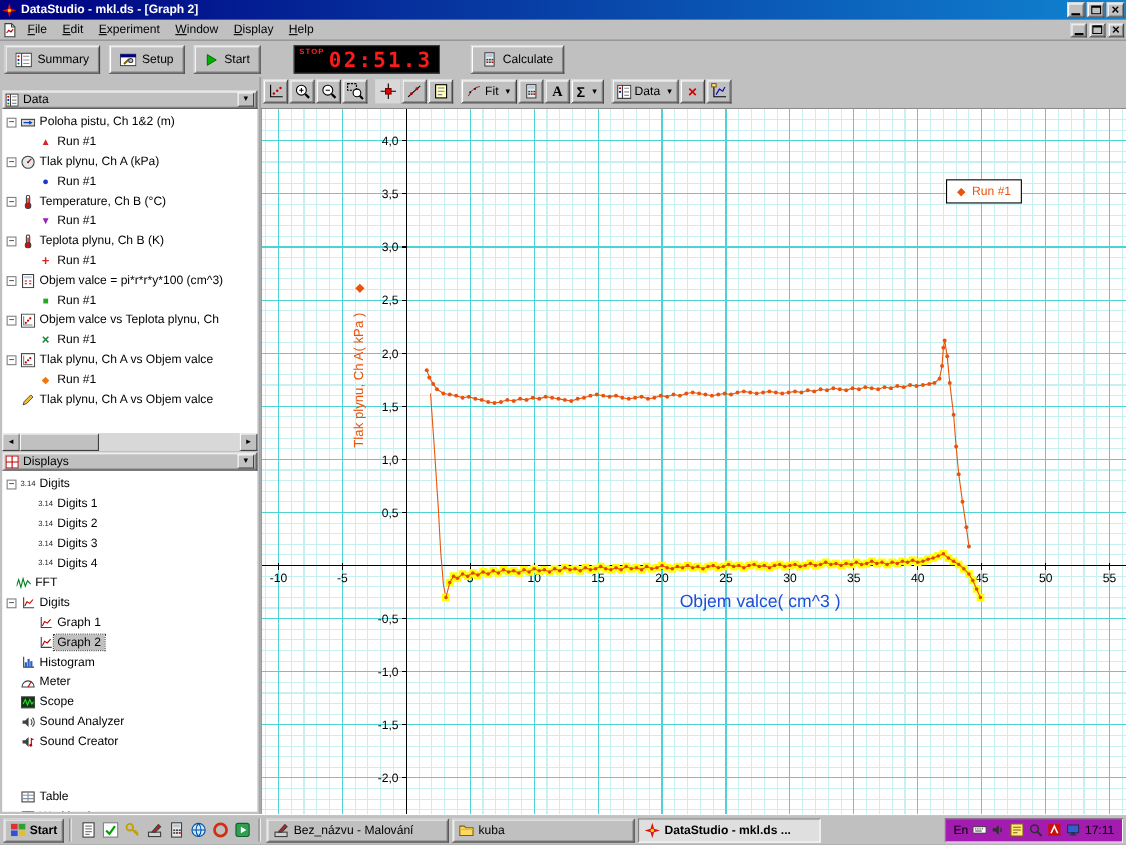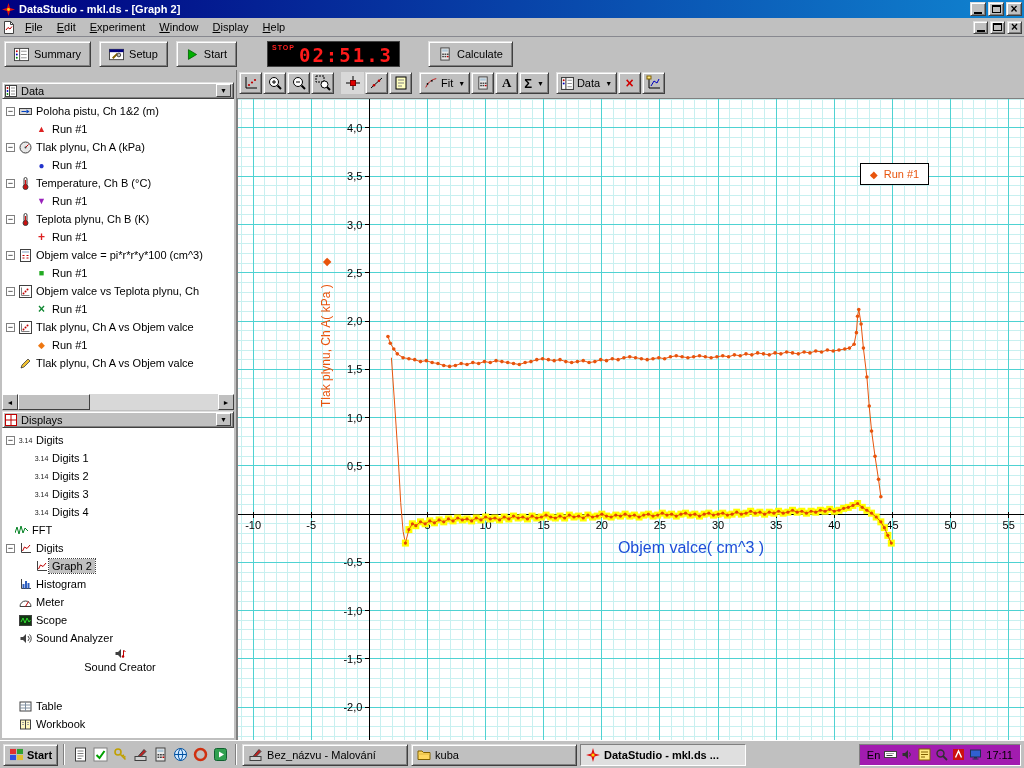--- a/index.html
+++ b/index.html
@@ -368,20 +368,27 @@
               <path d="M2.5 1 V10.5 H12" fill="none" stroke="#404040"></path>
               <polyline points="3.5,9 5.5,5 8,6.5 11,3" fill="none" stroke="#c00000"></polyline>
             </svg></span>
           <span class="tree-label">Digits</span>
         </div>
         <div class="tree-row" style="padding-left: 32px;">
           <span class="tree-icon"><svg width="13" height="13" viewBox="0 0 13 13">
               <path d="M2.5 1 V10.5 H12" fill="none" stroke="#404040"></path>
               <polyline points="3.5,9 5.5,5 8,6.5 11,3" fill="none" stroke="#c00000"></polyline>
             </svg></span>
+          <span class="tree-label">Graph 1</span>
+        </div>
+        <div class="tree-row" style="padding-left: 32px;">
+          <span class="tree-icon"><svg width="13" height="13" viewBox="0 0 13 13">
+              <path d="M2.5 1 V10.5 H12" fill="none" stroke="#404040"></path>
+              <polyline points="3.5,9 5.5,5 8,6.5 11,3" fill="none" stroke="#c00000"></polyline>
+            </svg></span>
           <span class="tree-label selected">Graph 2</span>
         </div>
         <div class="tree-row" style="padding-left: 4px;">
           <span class="expspacer"></span>
           <span class="tree-icon"><svg width="13" height="13" viewBox="0 0 13 13">
               <path d="M2.5 1 V10.5 H12" fill="none" stroke="#404040"></path>
               <rect x="3.5" y="6" width="2" height="4.5" fill="#3060c0"></rect>
               <rect x="6" y="3" width="2" height="7.5" fill="#3060c0"></rect>
               <rect x="8.5" y="5" width="2" height="5.5" fill="#3060c0"></rect>
             </svg></span>
@@ -404,21 +411,21 @@
           <span class="tree-label">Scope</span>
         </div>
         <div class="tree-row" style="padding-left: 4px;">
           <span class="expspacer"></span>
           <span class="tree-icon"><svg width="13" height="13" viewBox="0 0 13 13">
               <path d="M1.5 5 H4 L7 2 V11 L4 8 H1.5 Z" fill="#404040"></path>
               <path d="M9 4 a3.5 3.5 0 0 1 0 5 M10.5 2.5 a5.5 5.5 0 0 1 0 8" fill="none" stroke="#404040"></path>
             </svg></span>
           <span class="tree-label">Sound Analyzer</span>
         </div>
-        <div class="tree-row" style="padding-left: 4px; flex-direction: column;">
+        <div class="tree-row" style="padding-left: 4px;">
           <span class="expspacer"></span>
           <span class="tree-icon"><svg width="13" height="13" viewBox="0 0 13 13">
               <path d="M1.5 5 H4 L7 2 V11 L4 8 H1.5 Z" fill="#404040"></path>
               <path d="M9.5 9 V3.5 l2 1" fill="none" stroke="#c00000"></path>
               <circle cx="9" cy="9.5" r="1.3" fill="#c00000"></circle>
             </svg></span>
           <span class="tree-label">Sound Creator</span>
         </div>
         <div class="tree-row" style="padding-left: 4px; margin-top: 32px;">
           <span class="expspacer"></span>

